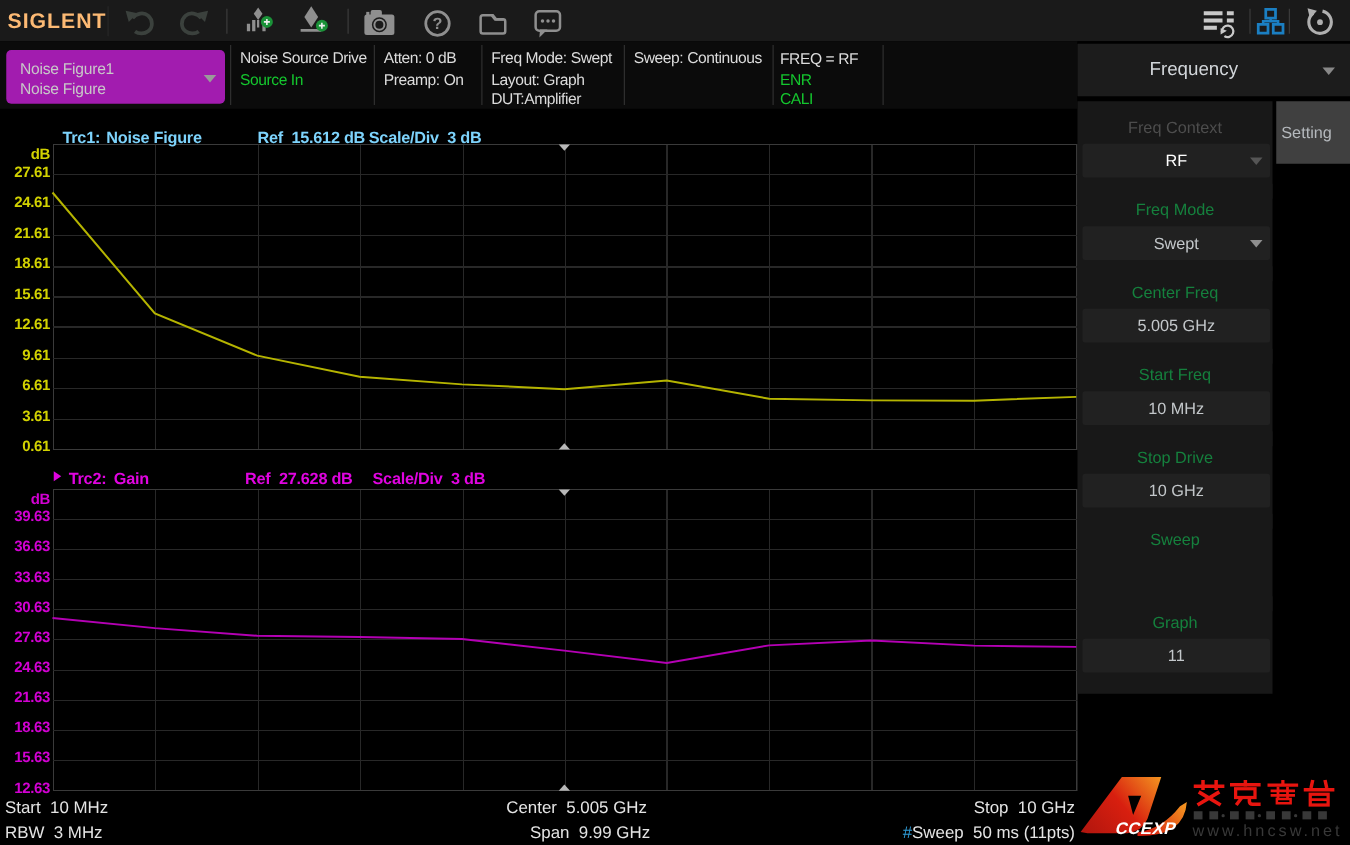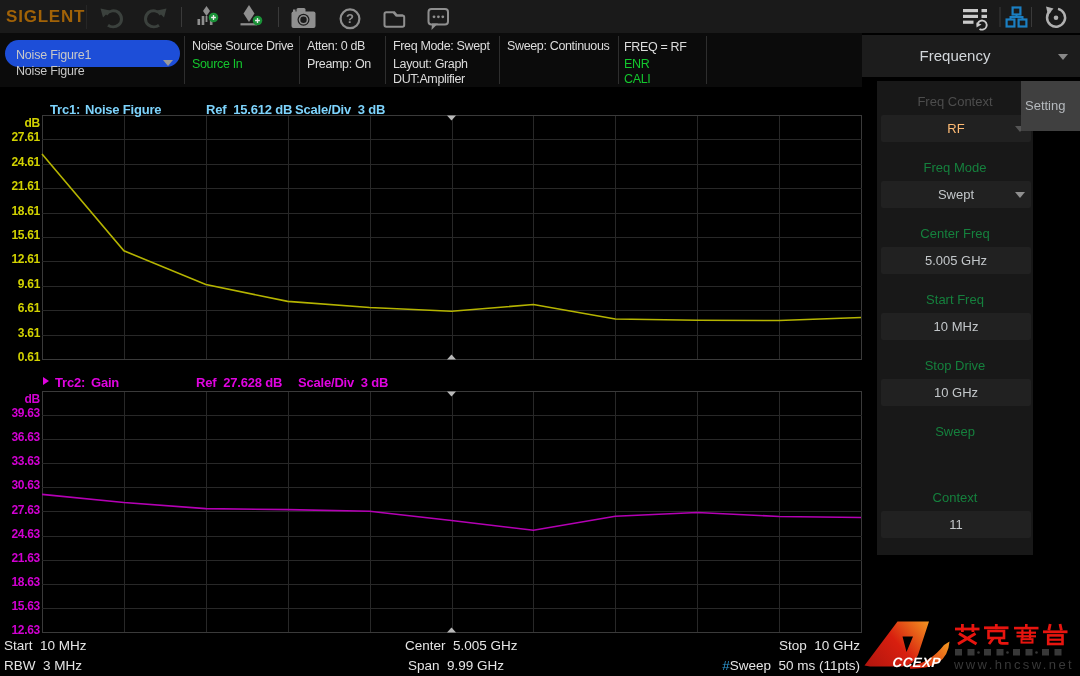--- a/index.html
+++ b/index.html
@@ -1,30 +1,30 @@
 <!DOCTYPE html>
 <html><head>
 <meta charset="utf-8">
 <style>
 *{margin:0;padding:0;box-sizing:border-box}
 html,body{width:1080px;height:676px;background:#000;overflow:hidden}
 body{position:relative;font-family:"Liberation Sans",sans-serif;-webkit-font-smoothing:antialiased}
 .abs{position:absolute}
 #toolbar{position:absolute;left:0;top:0;width:1080px;height:33px;background:#1a1a1a}
-#siglent{position:absolute;left:6px;top:0;height:33px;line-height:34px;font-size:17px;font-weight:bold;color:#a16207;letter-spacing:.8px}
+#siglent{position:absolute;left:6px;top:0;height:33px;line-height:34px;font-size:17px;font-weight:bold;color:#fdba74;letter-spacing:.8px}
 #infobar{position:absolute;left:0;top:33px;width:862px;height:54px;background:#0b0b0b}
 .sep{position:absolute;top:3px;width:1px;height:48px;background:#2e2e2e}
 .t1{position:absolute;font-size:12.5px;color:#dcdcdc;white-space:pre;letter-spacing:-0.35px}
 .grn{color:#14c72e}
-#nfbox{position:absolute;left:5px;top:7px;width:175px;height:27px;background:#1d4ed8;border-radius:15px}
+#nfbox{position:absolute;left:5px;top:7px;width:175px;height:43px;background:#a21caf;border-radius:4px}
 #nfbox div{position:absolute;left:11px;font-size:12.5px;color:#c8c8c8;white-space:pre;letter-spacing:-0.2px}
 .tri-d{position:absolute;width:0;height:0;border-left:5.5px solid transparent;border-right:5.5px solid transparent;border-top:6.5px solid #9a9a9a}
 #rpanel{position:absolute;left:862px;top:33px;width:218px;height:643px;background:#000}
 #rhead{position:absolute;left:0;top:2px;width:218px;height:42px;background:#1c1c1c;text-align:center;line-height:42px;font-size:15px;color:#d2d6da}
-.mitem{position:absolute;left:15px;width:156px;height:78px;background:#181818}
+.mitem{position:absolute;left:0;width:156px;height:78px;background:#181818}
 .mlab{position:absolute;left:0;top:0;width:156px;height:34px;line-height:41px;text-align:center;font-size:13px;color:#15803d;white-space:pre}
 .mval{position:absolute;left:4px;top:34px;width:150px;height:27px;background:#212121;border-radius:2px;line-height:27px;text-align:center;font-size:13px;color:#c3c7ca}
 .vtri{position:absolute;right:6px;top:10.5px;width:0;height:0;border-left:5px solid transparent;border-right:5px solid transparent;border-top:6px solid #8f8f8f}
 #settab{position:absolute;left:159px;top:48px;width:59px;height:50px;background:#404040;font-size:13px;color:#b5b9bd;line-height:50px;padding-left:4px}
 .bot{position:absolute;font-size:13.5px;color:#e4e4e4;white-space:pre}
 .ttl{position:absolute;font-size:13px;font-weight:bold;white-space:pre;letter-spacing:-0.2px}
 .yel{color:#7dd3fc}
 .mag{color:#e004e0}
 </style>
 </head>
@@ -190,28 +190,28 @@
 <div class="ttl yel" style="left:295px;top:102px">Scale/Div  3 dB</div>
 <div class="abs" style="left:43px;top:377px;width:0;height:0;border-top:4.5px solid transparent;border-bottom:4.5px solid transparent;border-left:6px solid #e004e0"></div>
 <div class="ttl mag" style="left:55px;top:375px">Trc2:</div>
 <div class="ttl mag" style="left:91px;top:375px">Gain</div>
 <div class="ttl mag" style="left:196px;top:375px">Ref  27.628 dB</div>
 <div class="ttl mag" style="left:298px;top:375px">Scale/Div  3 dB</div>
 <div class="bot" style="left:4px;top:638px">Start  10 MHz</div>
 <div class="bot" style="left:405px;top:638px">Center  5.005 GHz</div>
 <div class="bot" style="right:220px;top:638px">Stop  10 GHz</div>
 <div class="bot" style="left:4px;top:658px">RBW  3 MHz</div>
-<div class="bot" style="left:408px;top:658px">Span  9.99 GHz</div>
+<div class="bot" style="left:424px;top:658px">Span  9.99 GHz</div>
 <div class="bot" style="right:220px;top:658px"><span style="color:#2e9bd6">#</span>Sweep  50 ms (11pts)</div>
 <div id="rpanel">
   <div id="rhead"><span style="margin-right:32px">Frequency</span></div>
   <div class="tri-d" style="left:196px;top:21px;border-top-color:#888"></div>
   <div class="mitem" style="top:48px">
     <div class="mlab" style="color:#4d4d4d">Freq Context</div>
-    <div class="mval" style="color:#fdba74">RF<span class="vtri" style="border-top-color:#555"></span></div>
+    <div class="mval" style="color:#ffffff">RF<span class="vtri" style="border-top-color:#555"></span></div>
   </div>
   <div class="mitem" style="top:114px">
     <div class="mlab">Freq Mode</div>
     <div class="mval">Swept<span class="vtri"></span></div>
   </div>
   <div class="mitem" style="top:180px">
     <div class="mlab">Center Freq</div>
     <div class="mval">5.005 GHz</div>
   </div>
   <div class="mitem" style="top:246px">
@@ -219,21 +219,21 @@
     <div class="mval">10 MHz</div>
   </div>
   <div class="mitem" style="top:312px">
     <div class="mlab">Stop Drive</div>
     <div class="mval">10 GHz</div>
   </div>
   <div class="mitem" style="top:378px">
     <div class="mlab">Sweep</div>
   </div>
   <div class="mitem" style="top:444px">
-    <div class="mlab">Context</div>
+    <div class="mlab">Graph</div>
     <div class="mval">11</div>
   </div>
   <div id="settab">Setting</div>
 </div>
 <svg class="abs" id="logo" style="left:860px;top:610px" width="220" height="66" viewBox="0 0 220 66">
     <defs>
       <linearGradient id="g1" gradientUnits="userSpaceOnUse" x1="10" y1="58" x2="66" y2="10">
         <stop offset="0" stop-color="#b3160e"></stop>
         <stop offset="0.5" stop-color="#d81f0f"></stop>
         <stop offset="1" stop-color="#f29120"></stop>

